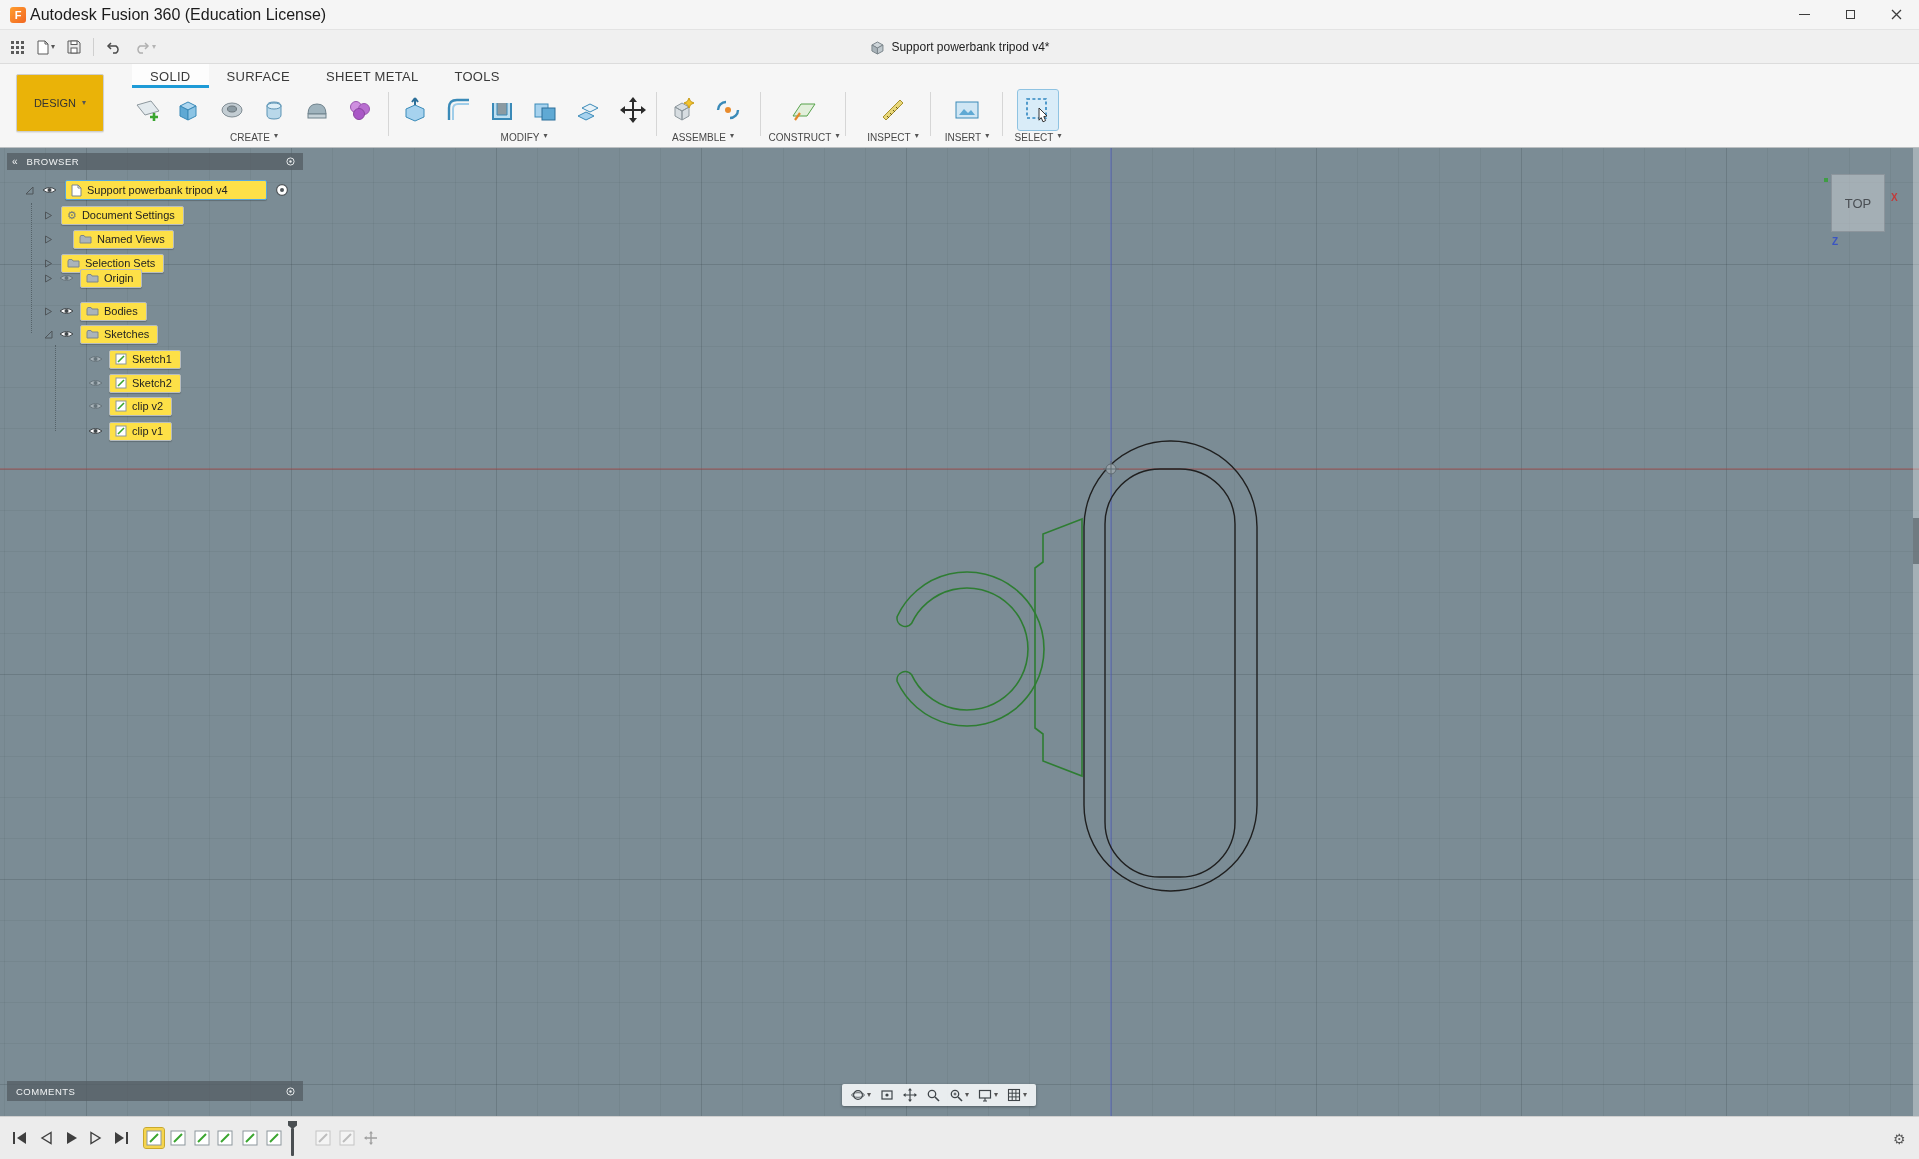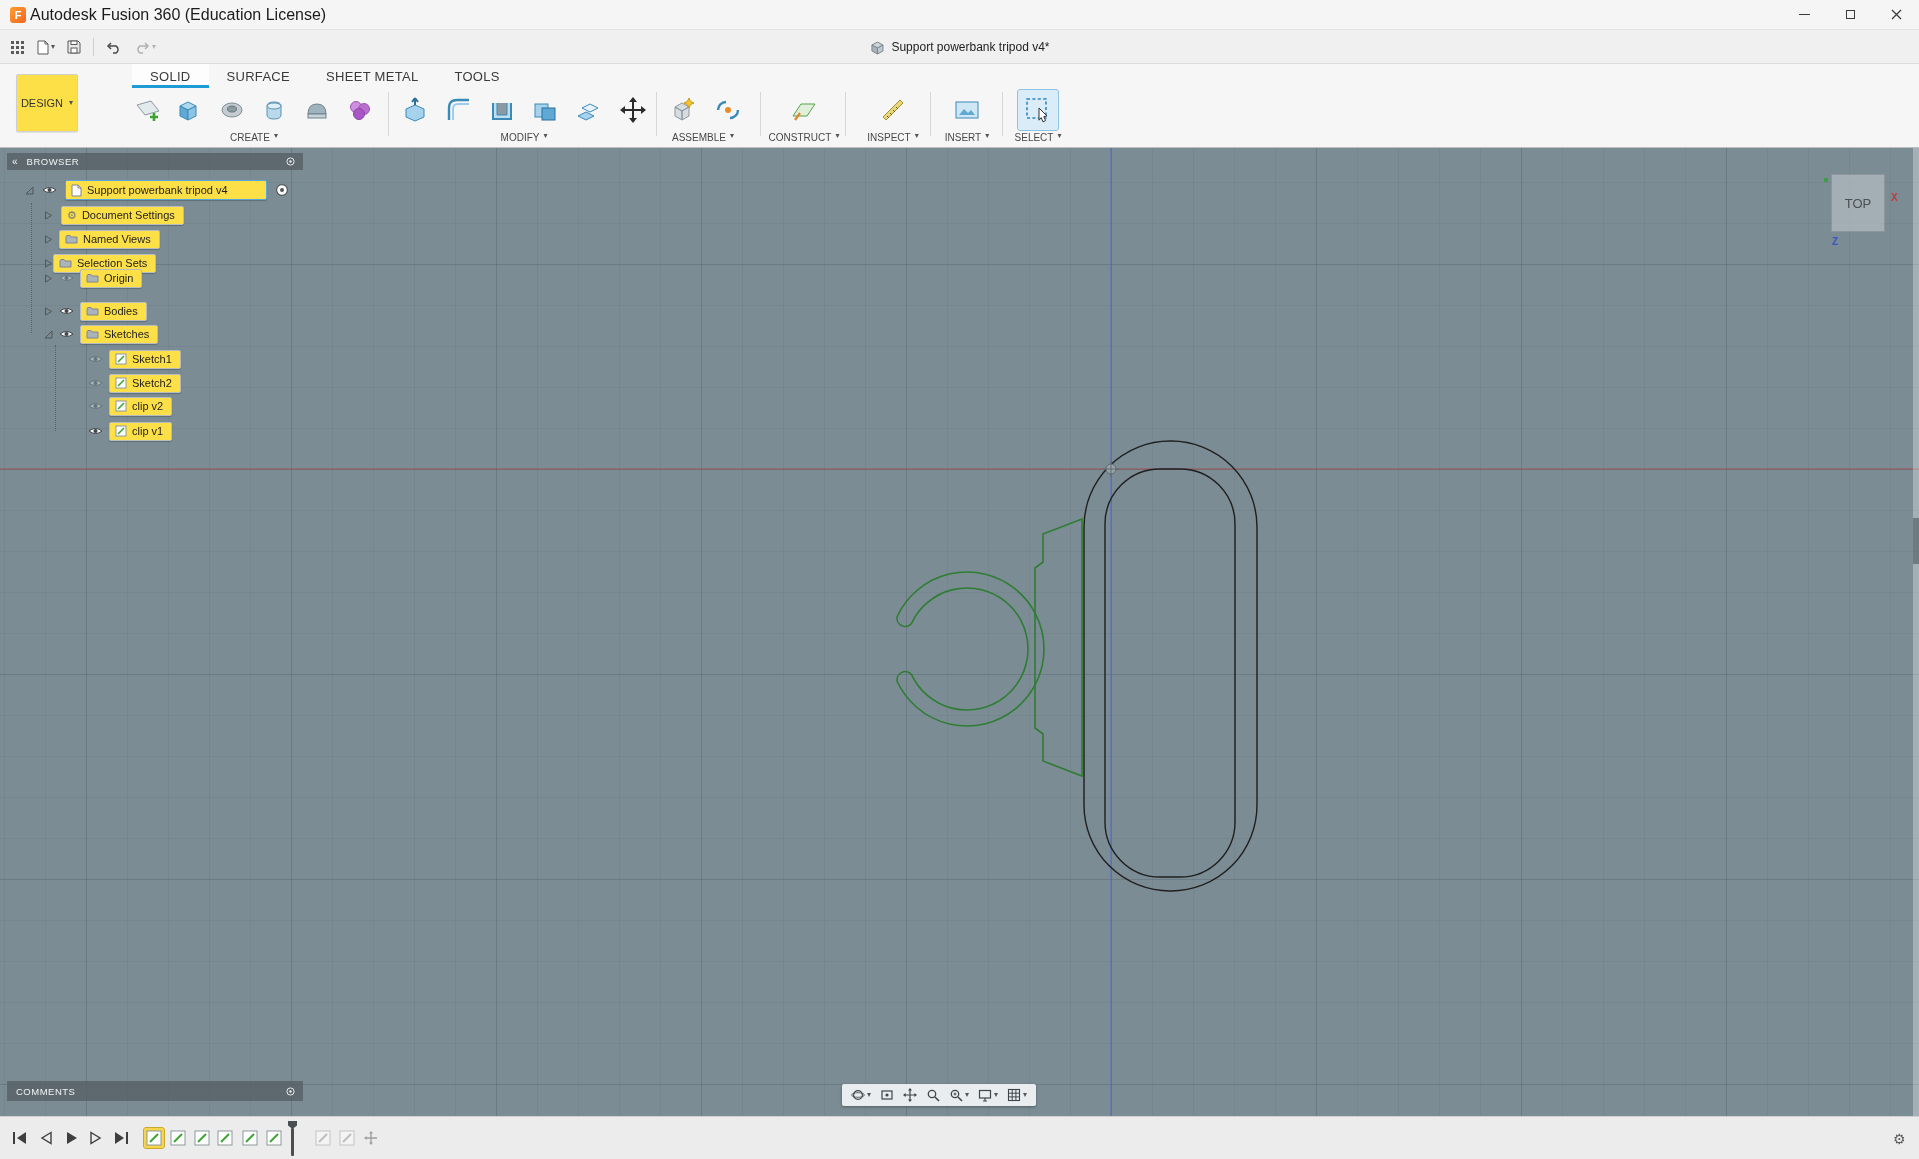--- a/index.html
+++ b/index.html
@@ -20,21 +20,21 @@
   .qat { position:absolute; left:10px; top:0; height:34px; display:flex; align-items:center; gap:12px; }
   .qat .ibtn { display:flex; align-items:center; gap:2px; }
   .caret { font-size:8px; color:#555; line-height:1; }
   .qat-sep { width:1px; height:18px; background:#cfcfcf; }
   .doc-tab { position:absolute; left:50%; top:0; height:34px; transform:translateX(-50%); display:flex; align-items:center; gap:7px; }
   .doc-tab-label { font-size:12px; color:#222; }
   .appbar-right { position:absolute; right:0; top:0; height:34px; }
 
   
   .ribbon { position:absolute; top:64px; left:0; right:0; height:84px; background:#f6f6f6; border-bottom:1px solid #bcc0c2; }
-  .design-btn { position:absolute; left:16px; top:10px; width:62px; height:58px; background:#fde047; border:1px solid #cfcfcf; border-radius:2px; display:flex; align-items:center; justify-content:center; gap:6px; font-size:11px; color:#333; box-shadow:0 1px 1px rgba(0,0,0,.08); }
+  .design-btn { position:absolute; left:16px; top:10px; width:88px; height:58px; background:#eab308; border:1px solid #cfcfcf; border-radius:2px; display:flex; align-items:center; justify-content:center; gap:6px; font-size:11px; color:#333; box-shadow:0 1px 1px rgba(0,0,0,.08); }
   .tabs { position:absolute; left:132px; top:0; height:24px; display:flex; }
   .tab { padding:0 18px; display:flex; align-items:center; font-size:13px; letter-spacing:.3px; color:#3a3a3a; }
   .tab.active { background:#fdfdfd; box-shadow:inset 0 -3px 0 #1e9bd7; }
   .tool { position:absolute; top:26px; width:40px; height:40px; display:flex; align-items:center; justify-content:center; border-radius:2px; }
   .tool.selected { background:#d9ecf8; outline:1px solid #8fc3e2; }
   .group-label { position:absolute; top:68px; transform:translateX(-50%); font-size:10px; color:#474747; display:flex; gap:4px; align-items:flex-start; white-space:nowrap; }
   .vsep { position:absolute; top:28px; width:1px; height:44px; background:#d6d6d6; }
 
   
   .canvas { position:absolute; top:148px; left:0; width:1919px; height:968px; background:#7b8c95; overflow:hidden; }
@@ -432,35 +432,35 @@
           <span>Document Settings</span>
         </span>
       </div>
 
       <div class="b-row" style="top:75px">
         <span class="tri" style="margin-left:37px">
             <svg width="9" height="9">
               <path d="M1.5 1 L7.5 4.5 L1.5 8 Z" fill="none" stroke="#4f5559"></path>
             </svg>
           </span>
-        <span class="pill" style="margin-left:6px">
+        <span class="pill" style="margin-left:20px">
           <svg width="13" height="10">
               <path d="M1 3 L1 9 H12 V3 H6 L5 1.5 H1.8 Z" fill="#aab4ba" stroke="#7c868c"></path>
             </svg>
           <span>Named Views</span>
         </span>
       </div>
 
       <div class="b-row" style="top:99px">
         <span class="tri" style="margin-left:37px">
             <svg width="9" height="9">
               <path d="M1.5 1 L7.5 4.5 L1.5 8 Z" fill="none" stroke="#4f5559"></path>
             </svg>
           </span>
-        <span class="pill" style="">
+        <span class="pill" style="margin-left:8px">
           <svg width="13" height="10">
               <path d="M1 3 L1 9 H12 V3 H6 L5 1.5 H1.8 Z" fill="#aab4ba" stroke="#7c868c"></path>
             </svg>
           <span>Selection Sets</span>
         </span>
       </div>
 
       <div class="b-row" style="top:114px">
         <span class="tri" style="margin-left:37px">
             <svg width="9" height="9">

